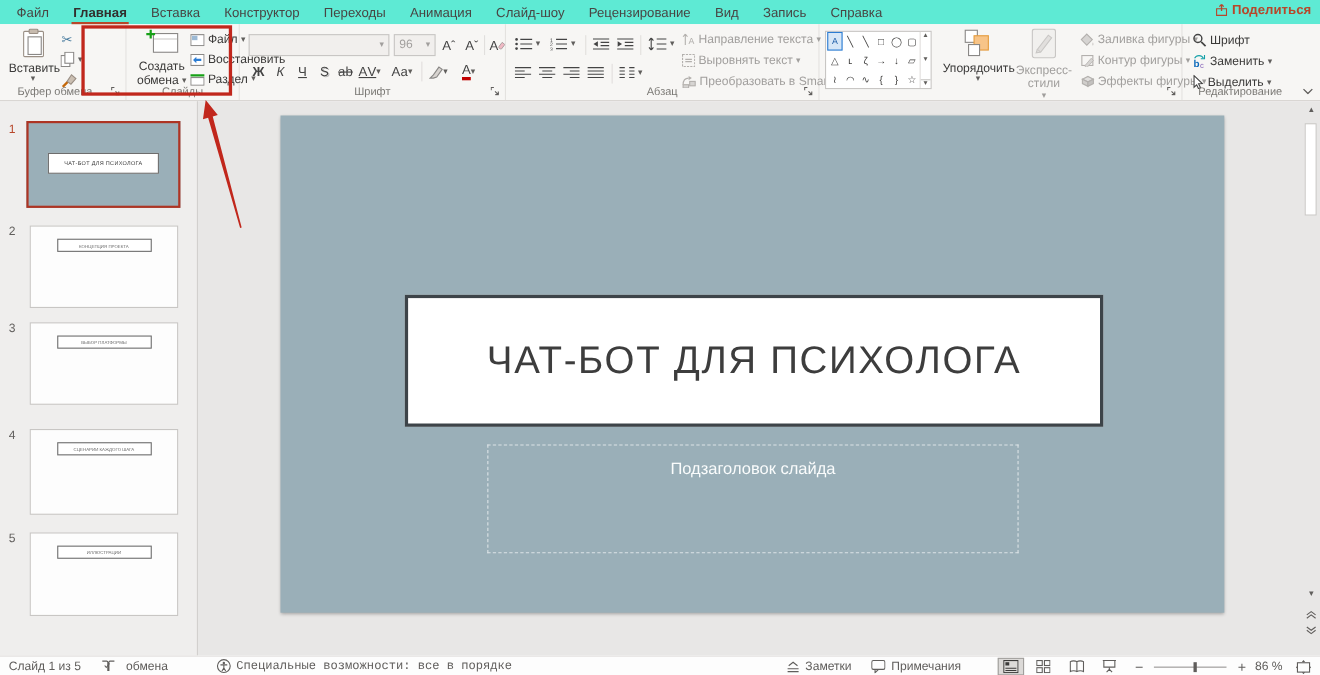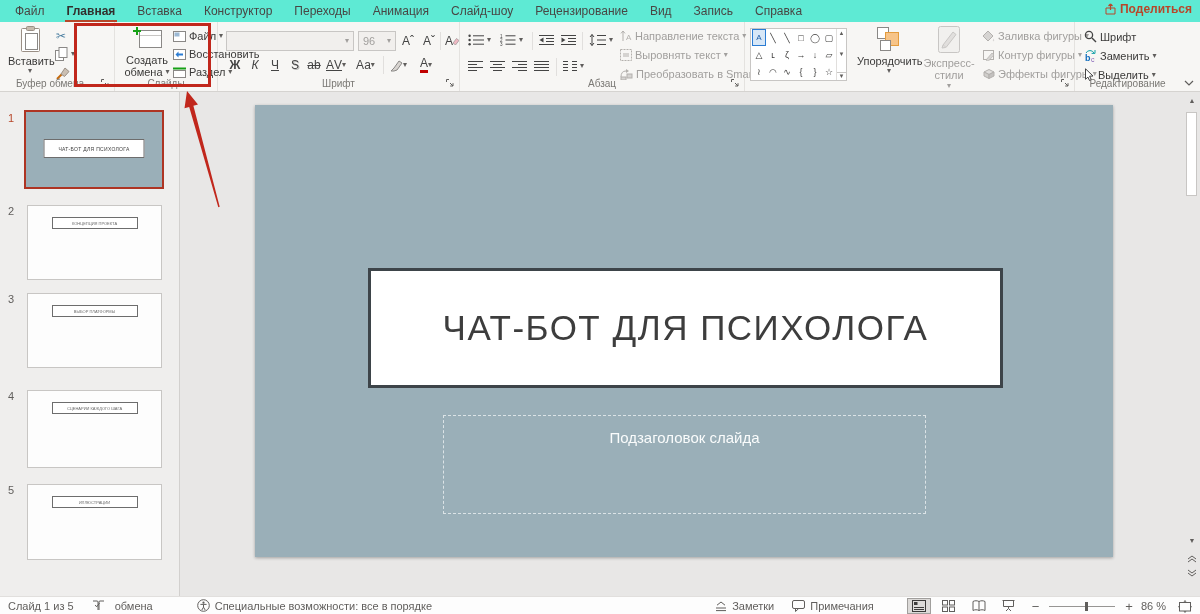--- a/index.html
+++ b/index.html
@@ -42,21 +42,21 @@
   .thumb-num { position:absolute; left:8px; font-size:11px; color:#605e5c; }
   .thumb-num.sel { color:#b7472a; }
   .thumb { position:absolute; background:#fdfdfd; border:1px solid #c8c6c4; }
   .thumb.sel { border:2px solid #ae3423; }
   .mini-box { position:absolute; left:50%; transform:translateX(-50%); background:#fff; border:1px solid #6d6d6d; display:flex; align-items:center; justify-content:center; color:#3c3c3c; text-align:center; white-space:nowrap; }
 
   #canvas-area { position:absolute; left:181px; top:0; width:1019px; height:504px; }
   #slide-canvas { position:absolute; left:74px; top:13px; width:858px; height:452px; box-shadow:0 1px 3px rgba(0,0,0,.3); }
   #title-box { position:absolute; left:113px; top:163px; width:635px; height:120px; background:#fff; border:3px solid #3d4449; display:flex; align-items:center; justify-content:center; }
   #title-text { font-size:35px; color:#3d3d3d; letter-spacing:1.5px; white-space:nowrap; }
-  #subtitle-box { position:absolute; left:188px; top:310px; width:483px; height:99px; border:1px dashed rgba(255,255,255,.65); text-align:center; padding-top:13px; }
+  #subtitle-box { position:absolute; left:188px; top:299px; width:483px; height:99px; border:1px dashed rgba(255,255,255,.65); text-align:center; padding-top:13px; }
   #subtitle-text { font-size:15px; color:#fafcfc; }
 
   
   #vscroll { position:absolute; right:1px; top:5px; width:14px; height:494px; }
   .scroll-arrow { position:absolute; left:0; width:14px; text-align:center; font-size:7px; color:#605e5c; }
   #vthumb { position:absolute; left:1px; top:15px; width:11px; height:84px; background:#fff; border:1px solid #c8c6c4; }
 
   
   #statusbar { position:absolute; left:0; top:596px; width:1200px; height:18px; background:#fdfdfd; border-top:1px solid #e1dfdd; font-size:11px; color:#605e5c; display:flex; align-items:center; }
   .sb-item { display:flex; align-items:center; gap:5px; white-space:nowrap; }
@@ -544,21 +544,21 @@
       <span>
           <svg width="13" height="11" viewBox="0 0 13 11">
             <path d="M1 1 h4 a1 1 0 0 1 1 1 v8 M12 1 h-4 a1 1 0 0 0 -1 1 v8" fill="none" stroke="#605e5c"></path>
             <path d="M3.2 5 l1.4 1.8 L7.6 3.2" fill="none" stroke="#605e5c"></path>
           </svg>
         </span>
     </div>
     <div class="sb-item" style="margin-left:10px;">
         <span>обмена</span>
       </div>
-    <div class="sb-item" style="margin-left:44px;">
+    <div class="sb-item" style="margin-left:44px;font-family:Liberation Mono, monospace;">
       <span>
           <svg width="13" height="13" viewBox="0 0 13 13">
             <circle cx="6.5" cy="6.5" r="5.8" fill="none" stroke="#605e5c"></circle>
             <circle cx="6.5" cy="3.7" r="1.1" fill="#605e5c"></circle>
             <path d="M3.4 5.4 h6.2 M6.5 5.6 v2.6 M6.5 8.2 L4.8 11 M6.5 8.2 L8.2 11" fill="none" stroke="#605e5c"></path>
           </svg>
         </span>
       <span>Специальные возможности: все в порядке</span>
     </div>
 

